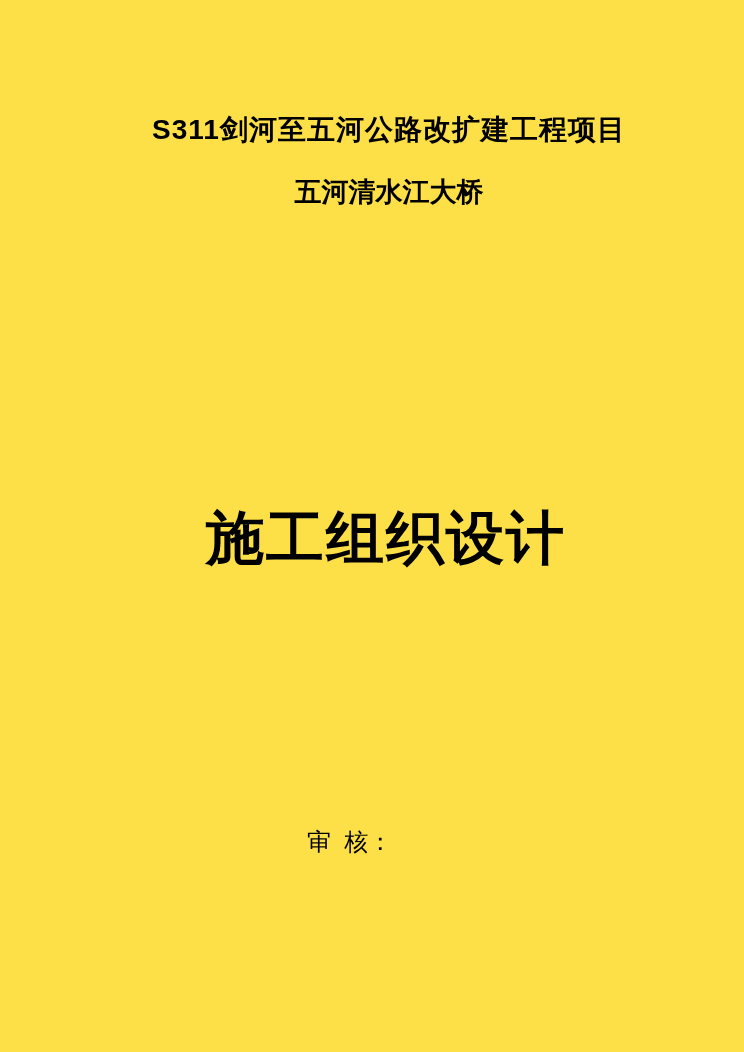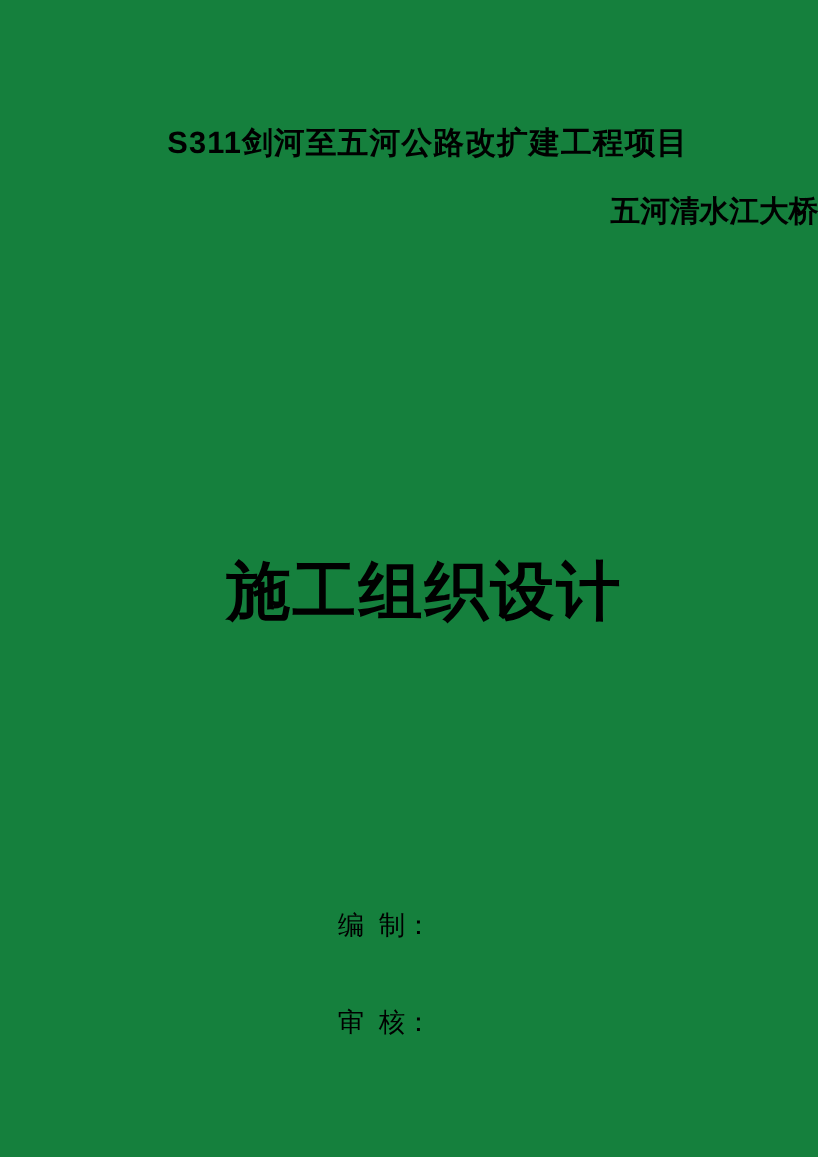--- a/index.html
+++ b/index.html
@@ -4,21 +4,21 @@
 <style>
   html, body {
     margin: 0;
     padding: 0;
     background: #ffffff;
   }
   .page {
     position: relative;
     width: 744px;
     height: 1052px;
-    background: #15803d;
+    background: #fde047;
     overflow: hidden;
     font-family: "Liberation Sans", "DejaVu Sans", sans-serif;
     color: #000000;
   }
   
   .doc-title {
     position: absolute;
     top: 112px;
     left: 0;
     width: 100%;
@@ -31,21 +31,21 @@
     letter-spacing: 1px;
     white-space: nowrap;
   }
   .doc-subtitle {
     position: absolute;
     top: 174px;
     left: 0;
     width: 100%;
     padding-left: 34px;
     box-sizing: border-box;
-    text-align: right;
+    text-align: center;
     font-size: 27px;
     font-weight: bold;
     line-height: 36px;
     white-space: nowrap;
   }
   .main-title {
     position: absolute;
     top: 502px;
     left: 0;
     width: 100%;
@@ -81,21 +81,18 @@
 <div class="page">
 
   <div class="doc-title">S311剑河至五河公路改扩建工程项目</div>
 
   <div class="doc-subtitle">五河清水江大桥</div>
 
   <div class="main-title">施工组织设计</div>
 
   <div class="fields">
     <div class="field-row">
-      <span class="field-label">编  制：</span><span class="field-value"></span>
-    </div>
-    <div class="field-row">
       <span class="field-label">审  核：</span><span class="field-value"></span>
     </div>
 
   </div>
 
 </div>
 
 </body></html>

